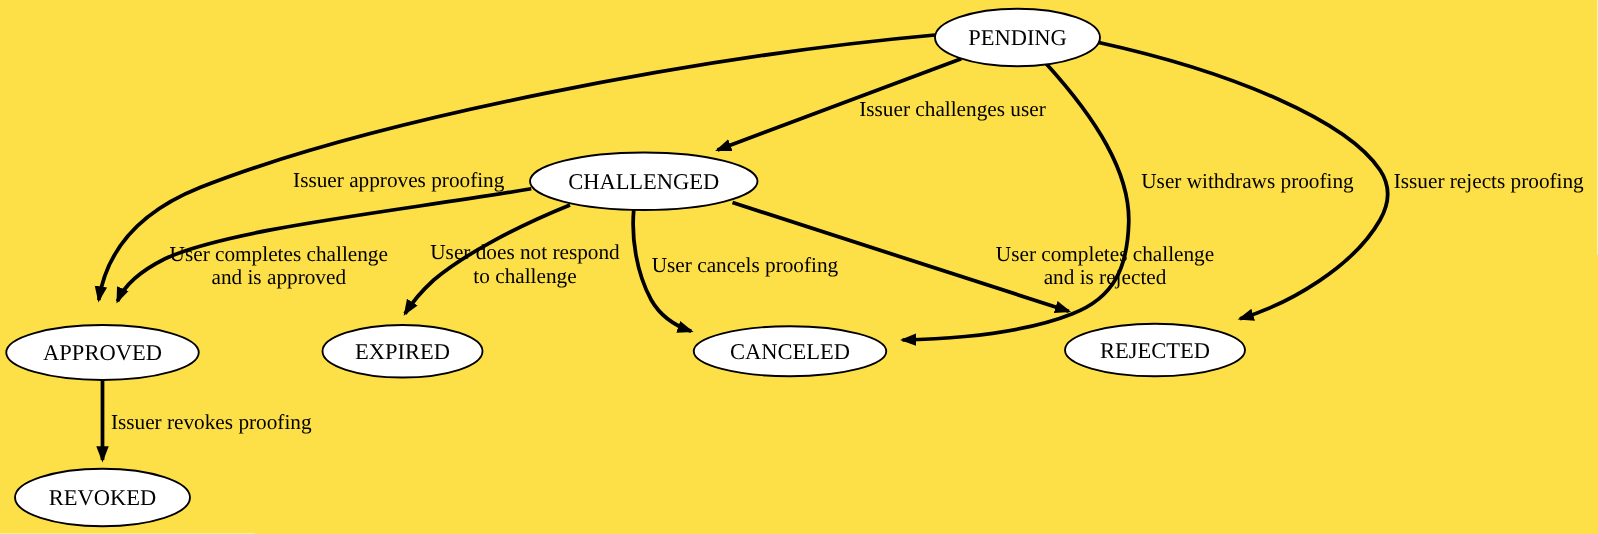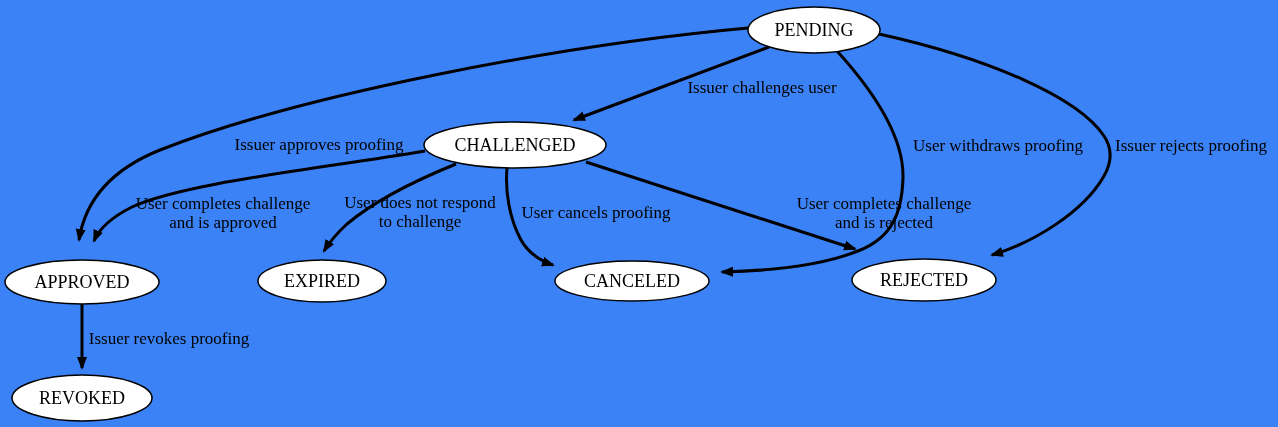--- a/index.html
+++ b/index.html
@@ -4,21 +4,21 @@
 <style>
   html, body {
     margin: 0;
     padding: 0;
     background: #ffffff;
   }
   #canvas {
     position: relative;
     width: 1278px;
     height: 427px;
-    background: #3b82f6;
+    background: #fde047;
     font-family: "Liberation Serif", "DejaVu Serif", serif;
   }
   svg text {
     font-family: "Liberation Serif", "DejaVu Serif", serif;
     fill: #000000;
     dominant-baseline: central;
   }
   svg .node-label {
     font-size: 18px;
   }

